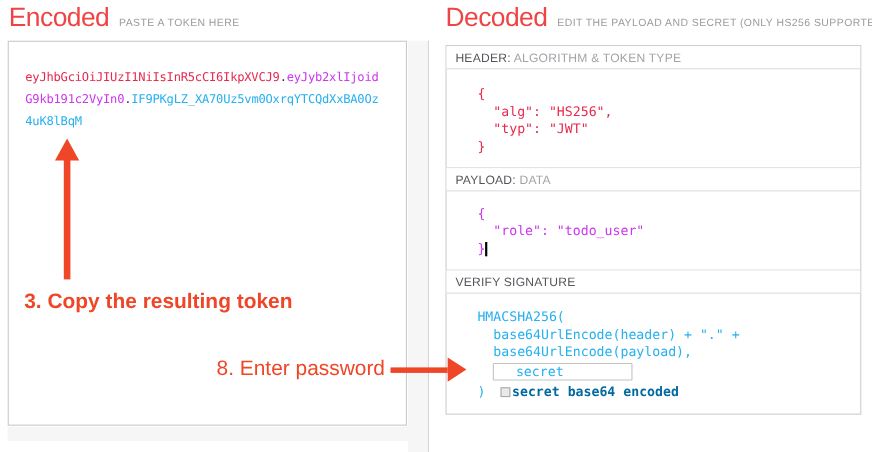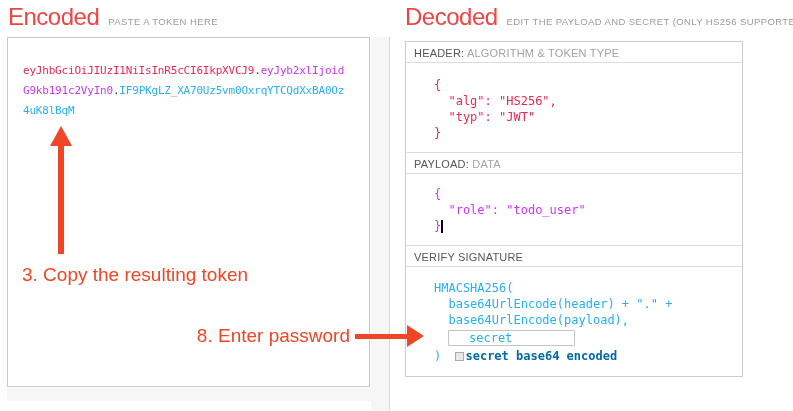--- a/index.html
+++ b/index.html
@@ -19,21 +19,21 @@
            font-family:"DejaVu Sans Mono", monospace; font-size:11px; line-height:20px;
            letter-spacing:-0.2px; word-break:break-all; }
   .tk-h { color:#e62a4f; } .tk-p { color:#cb36f0; } .tk-s { color:#27b0ee; }
   .tk-dot { color:#333; }
   .vtrack { position:absolute; left:371px; top:37px; width:19px; height:374px;
             background:#f6f6f6; border-right:1px solid #d6d6d6; }
   .htrack { position:absolute; left:7px; top:388px; width:364px; height:13px;
             background:#f6f6f6; }
 
   
-  .dec-panel { position:absolute; left:405px; top:41px; width:338px;
+  .dec-panel { position:absolute; left:405px; top:41px; width:378px;
                border:1px solid #cdcdcd; background:#fff; }
   .bar { height:21px; padding:5px 8px 0 8px; font-size:11px; letter-spacing:0.2px;
          border-bottom:1px solid #dcdcdc; background:#fff; white-space:nowrap; }
   .lbl-dark { color:#55565b; } .lbl-light { color:#a3a3a8; }
   .code { font-family:"DejaVu Sans Mono", monospace; font-size:12px; line-height:16px;
           padding:14px 10px 0 28px; }
   .code .cl { white-space:pre; }
   .code-header { height:90px; border-bottom:1px solid #dcdcdc; color:#e62a4f; }
   .code-payload { height:72px; border-bottom:1px solid #dcdcdc; color:#cb36f0; padding-top:12px; }
   .code-sig { height:109px; color:#27b0ee; padding-top:13px; }
@@ -52,21 +52,21 @@
   .ann { color:#ee4626; font-size:19px; white-space:nowrap; }
   .h-ann { position:absolute; display:flex; align-items:center; }
   .h-ann .atext { margin-right:5px; }
   .ashaft { height:5px; background:#ee4626; }
   .ahead { width:0; height:0; border-top:11px solid transparent;
            border-bottom:11px solid transparent; border-left:17px solid #ee4626; }
   .vshaft { position:absolute; left:58px; top:145px; width:6px; height:109px; background:#ee4626; }
   .vhead { position:absolute; left:50px; top:126px; width:0; height:0;
            border-left:11px solid transparent; border-right:11px solid transparent;
            border-bottom:20px solid #ee4626; }
-  .ann3 { position:absolute; left:22px; top:264px; }
+  .ann3 { position:absolute; left:22px; top:264px;font-weight:bold; }
 </style>
 </head>
 <body>
 
 <div class="page">
 
   <div class="col-head" style="left:8px; top:3px;">
     <span class="h1">Encoded</span><span class="sub">PASTE A TOKEN HERE</span>
   </div>
 

